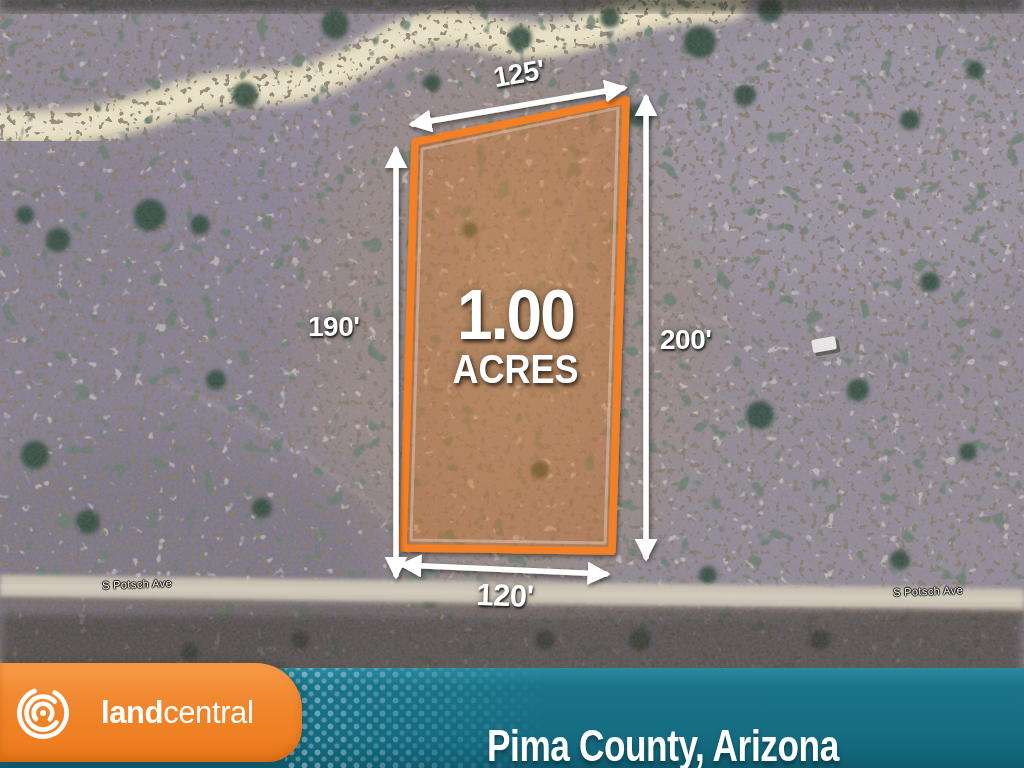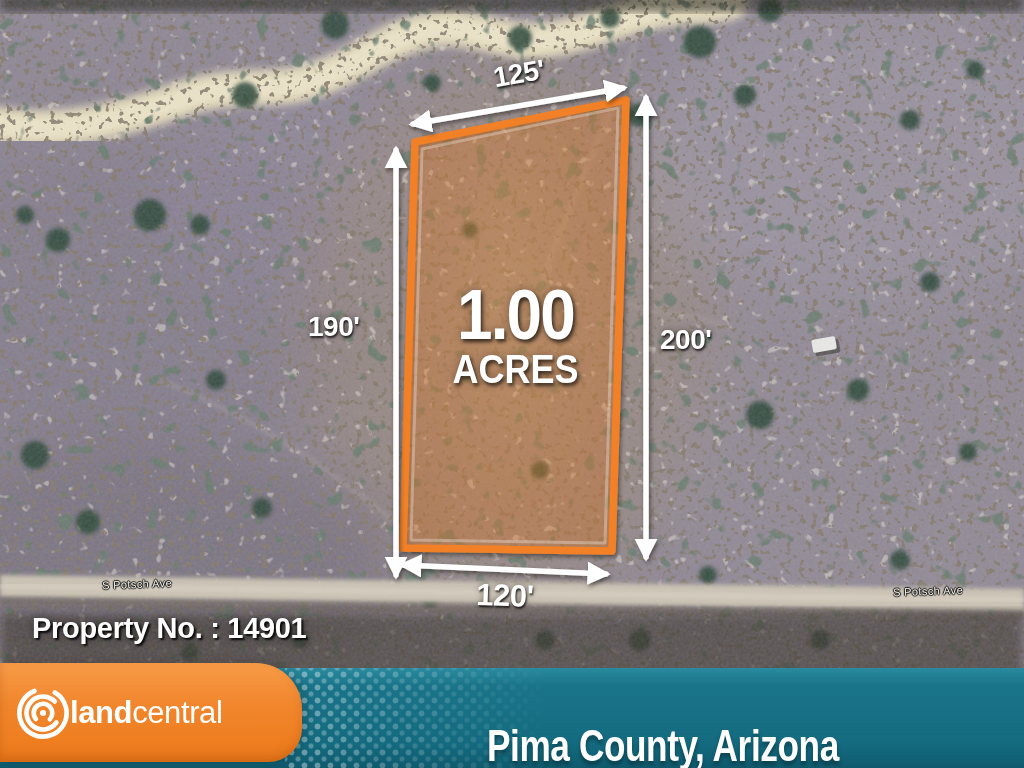--- a/index.html
+++ b/index.html
@@ -61,21 +61,21 @@
     mask-image:linear-gradient(to right,#000 8%, rgba(0,0,0,.55) 45%, transparent 96%);
   }
   .brand-block{
     position:absolute;left:0;top:663px;width:302px;height:99px;
     border-radius:0 46px 34px 0;
     background:linear-gradient(to bottom,#f79b47 0%,#f1862d 42%,#ee7e20 80%,#e5751a 100%);
     box-shadow:4px 0 12px rgba(0,0,0,.18), inset 0 -4px 8px rgba(150,65,0,.25);
     display:flex;align-items:center;
   }
   .brand-logo{margin-left:16px;flex:0 0 auto;}
-  .brand-name{color:#fff;font-size:31px;margin-left:0;letter-spacing:-.4px;}
+  .brand-name{color:#fff;font-size:31px;margin-left:31px;letter-spacing:-.4px;}
   .brand-name .b{font-weight:bold;}
   .location-wrap{
     position:absolute;left:302px;top:696px;width:722px;height:100px;
     display:flex;align-items:center;justify-content:center;
   }
   .location{
     color:#fff;font-weight:bold;font-size:44px;white-space:nowrap;
     transform:scaleX(.8);transform-origin:center;
     text-shadow:0 4px 5px rgba(0,0,0,.35);
     letter-spacing:-.5px;
@@ -230,21 +230,20 @@
   <div class="dim-label dim-top">125'</div>
   <div class="dim-label dim-left">190'</div>
   <div class="dim-label dim-right">200'</div>
   <div class="dim-label dim-bottom">120'</div>
 
   <div class="acreage">
     <div class="val">1.00</div>
     <div class="unit">ACRES</div>
   </div>
 
-  <div class="property-no">Property No. : 14901</div>
 
   <div class="road-label left">S Potsch Ave</div>
   <div class="road-label right">S Potsch Ave</div>
 
   <div class="footer-bar"></div>
   <div class="halftone"></div>
 
   <div class="brand-block">
     <svg class="brand-logo" width="54" height="54" viewBox="0 0 64 64" aria-hidden="true">
       <g fill="none" stroke="#ffffff" stroke-linecap="round">

